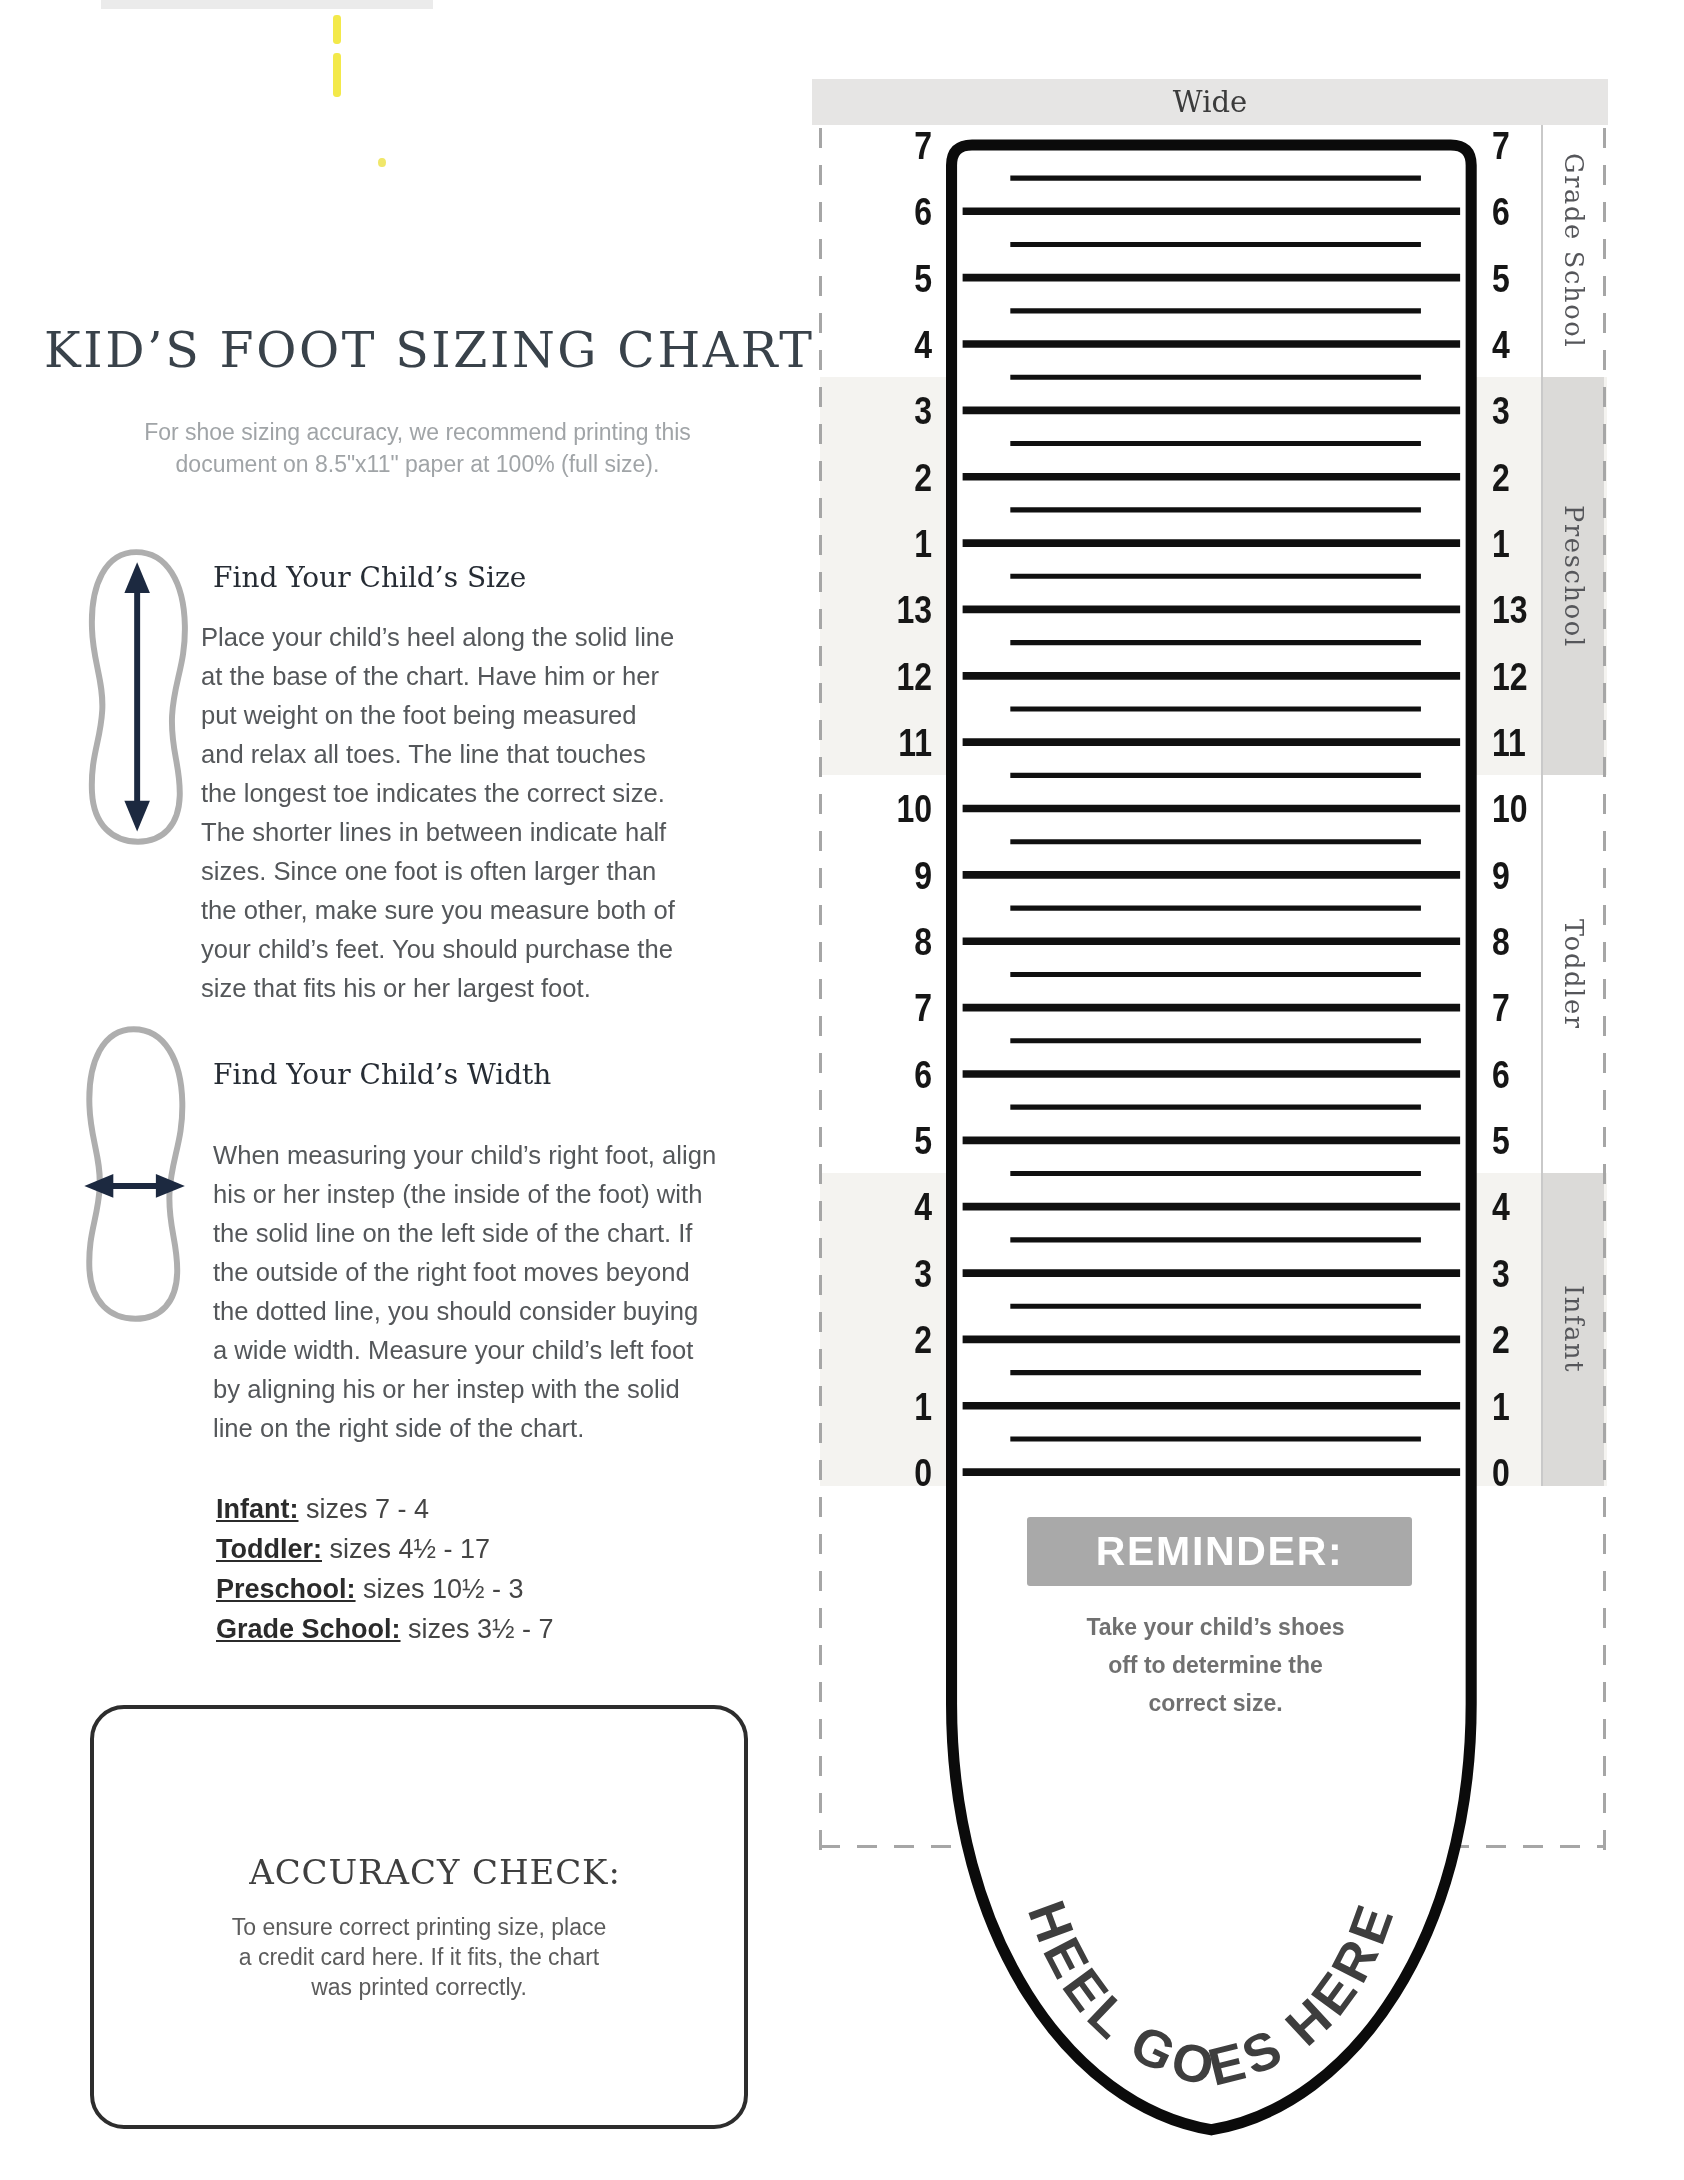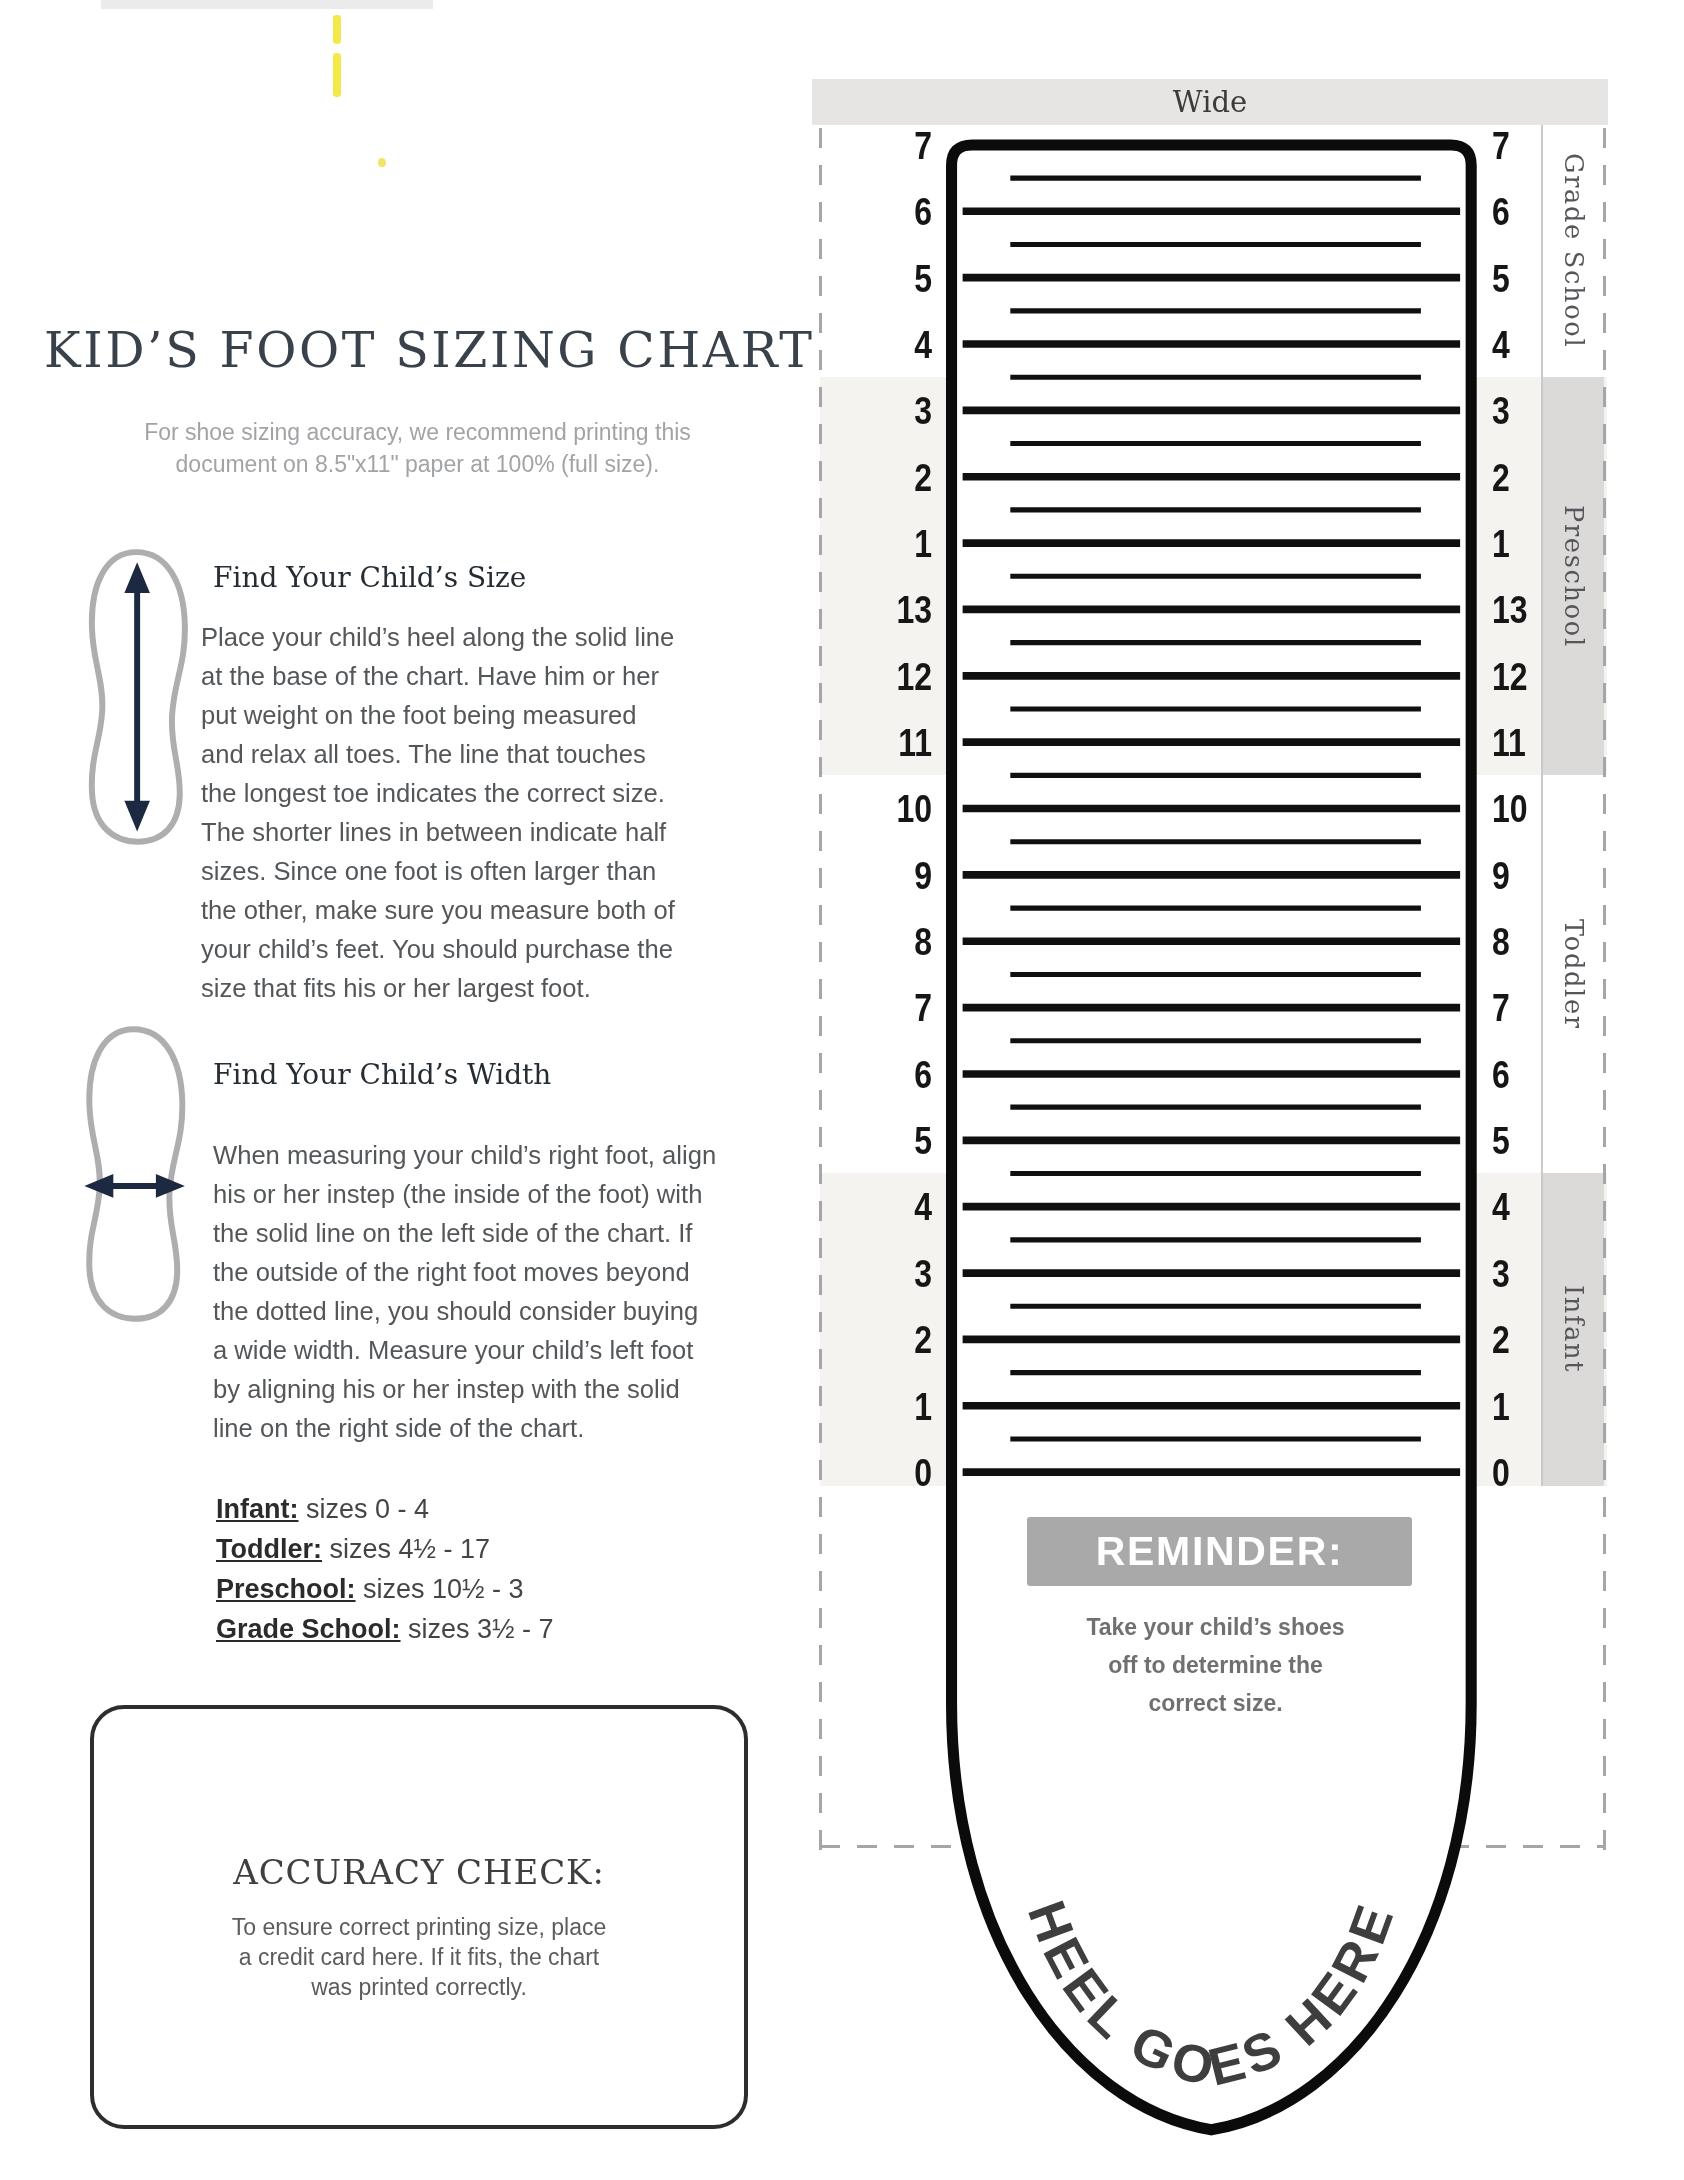--- a/index.html
+++ b/index.html
@@ -24,21 +24,21 @@
 
   .para{position:absolute;font-size:25.6px;line-height:39px;color:#54575a;white-space:pre-line;}
   .para.size{left:201px;top:618px;width:579px;}
   .para.width{left:213px;top:1136px;width:596px;}
 
   .ranges{position:absolute;left:216px;top:1489px;font-size:27px;line-height:40px;color:#454545;}
   .ranges .lbl{font-weight:bold;color:#2b2b2b;text-decoration:underline;}
 
   .acc-box{position:absolute;left:90px;top:1705px;width:658px;height:424px;
            border:4.3px solid #2d2d2d;border-radius:34px;box-sizing:border-box;}
-  .acc-head{position:absolute;left:0;top:143px;width:100%;text-align:center;
+  .acc-head{position:absolute;left:16px;top:143px;width:100%;text-align:center;
             font-family:"DejaVu Serif",serif;font-size:34px;letter-spacing:0.9px;color:#3f3f3f;}
   .acc-body{position:absolute;left:0;top:203px;width:100%;text-align:center;
             font-size:23px;line-height:30px;color:#5c5c5c;white-space:pre-line;}
 
   
   .wide-band{position:absolute;left:812px;top:79px;width:796px;height:46px;background:#e6e5e4;
              display:flex;align-items:center;justify-content:center;
              font-family:"DejaVu Serif",serif;font-size:29px;color:#3b3b3b;z-index:2;}
   .band{position:absolute;left:820px;width:787px;z-index:1;}
   .band.preschool{top:377px;height:398px;background:#f4f3f0;}
@@ -103,21 +103,21 @@
   <div class="para width">When measuring your child’s right foot, align
 his or her instep (the inside of the foot) with
 the solid line on the left side of the chart. If
 the outside of the right foot moves beyond
 the dotted line, you should consider buying
 a wide width. Measure your child’s left foot
 by aligning his or her instep with the solid
 line on the right side of the chart.</div>
 
   <div class="ranges">
-    <div><span class="lbl">Infant:</span><span> sizes 0 - 4</span></div>
+    <div><span class="lbl">Infant:</span><span> sizes 7 - 4</span></div>
     <div><span class="lbl">Toddler:</span><span> sizes 4½ - 17</span></div>
     <div><span class="lbl">Preschool:</span><span> sizes 10½ - 3</span></div>
     <div><span class="lbl">Grade School:</span><span> sizes 3½ - 7</span></div>
   </div>
 
   <div class="acc-box">
     <div class="acc-head">ACCURACY CHECK:</div>
     <div class="acc-body">To ensure correct printing size, place
 a credit card here. If it fits, the chart
 was printed correctly.</div>

